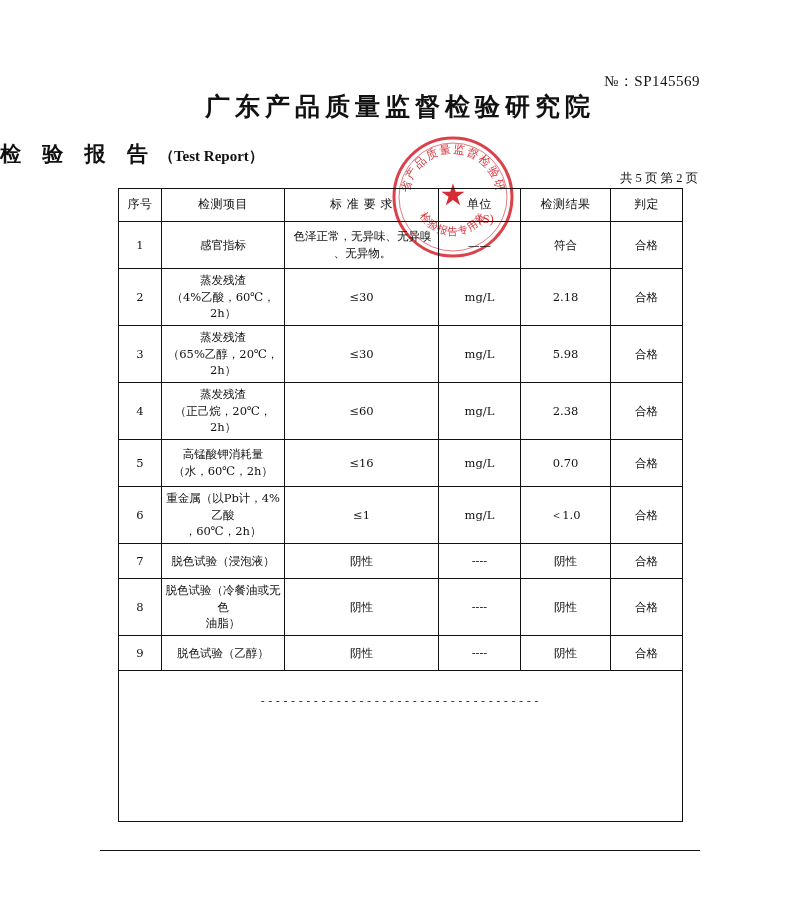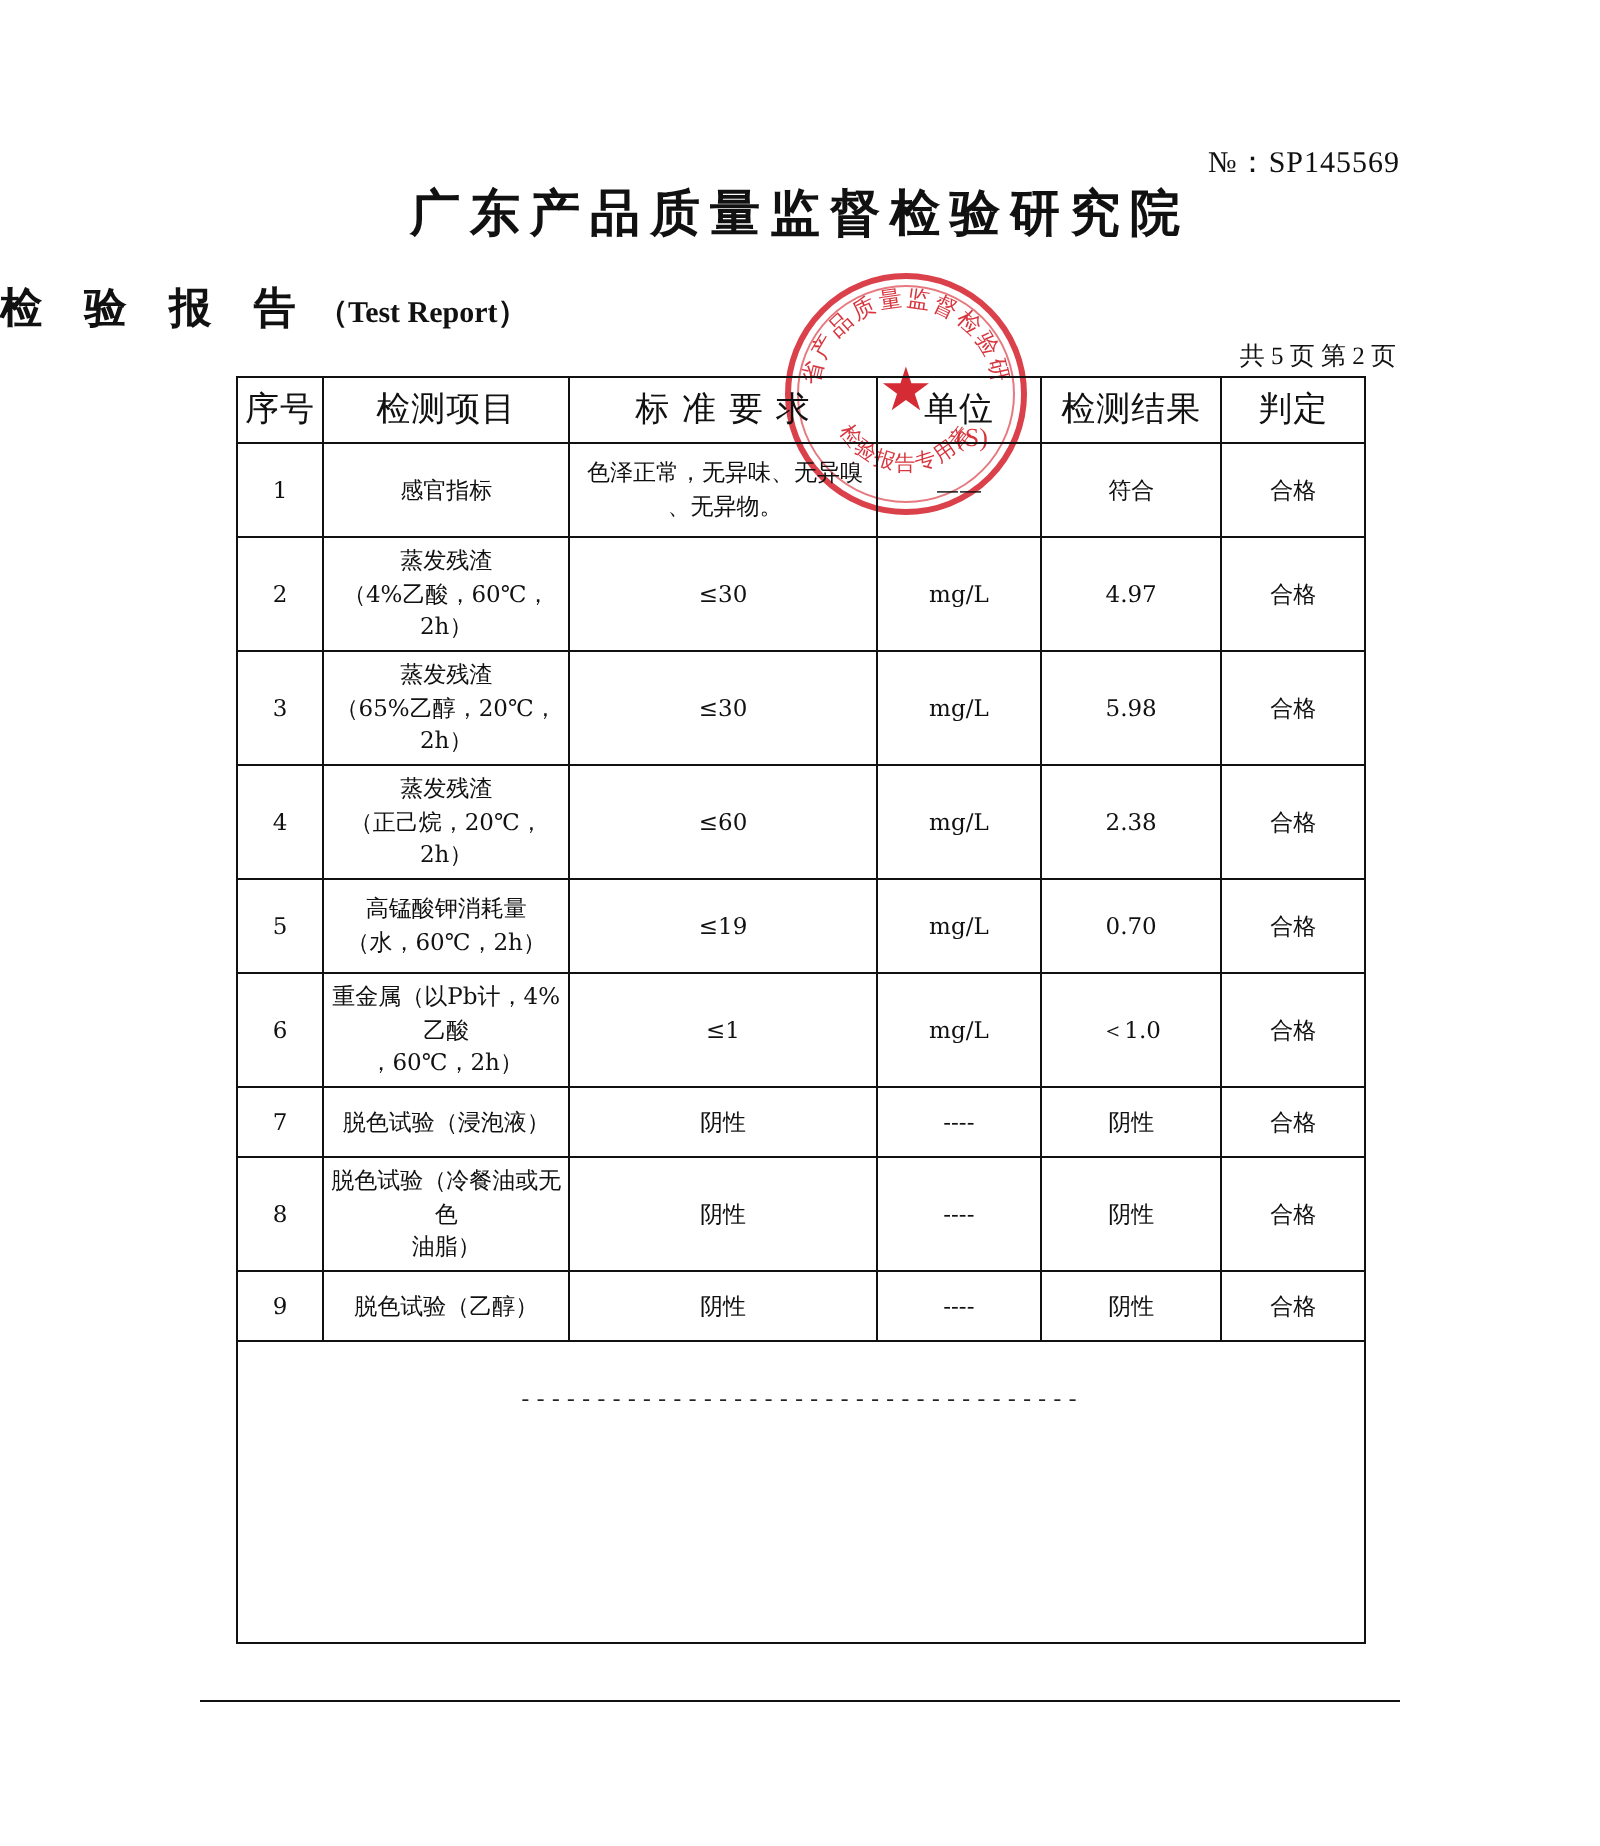--- a/index.html
+++ b/index.html
@@ -97,21 +97,21 @@
   table.report td, table.report th {
     border: 1px solid #111;
     text-align: center;
     vertical-align: middle;
     font-size: 11.5px;
     font-family: "DejaVu Serif", serif;
     padding: 3px 2px;
     line-height: 1.45;
   }
   table.report thead td {
-    font-size: 17px;
+    font-size: 12px;
     height: 26px;
     letter-spacing: 0.5px;
   }
   .c-no { width: 42px; }
   .c-item { width: 120px; }
   .c-req { width: 150px; }
   .c-unit { width: 80px; }
   .c-res { width: 88px; }
   .c-ver { width: 70px; }
 
@@ -237,21 +237,21 @@
         <td class="unit-cell">——</td>
         <td class="res-cell">符合</td>
         <td>合格</td>
       </tr>
 
       <tr class="row-tall">
         <td>2</td>
         <td class="item-two-lines">蒸发残渣<br>（4%乙酸，60℃，2h）</td>
         <td class="res-cell">≤30</td>
         <td class="unit-cell">mg/L</td>
-        <td class="res-cell">4.97</td>
+        <td class="res-cell">2.18</td>
         <td>合格</td>
       </tr>
 
       <tr class="row-tall">
         <td>3</td>
         <td class="item-two-lines">蒸发残渣<br>（65%乙醇，20℃，2h）</td>
         <td class="res-cell">≤30</td>
         <td class="unit-cell">mg/L</td>
         <td class="res-cell">5.98</td>
         <td>合格</td>
@@ -262,21 +262,21 @@
         <td class="item-two-lines">蒸发残渣<br>（正己烷，20℃，2h）</td>
         <td class="res-cell">≤60</td>
         <td class="unit-cell">mg/L</td>
         <td class="res-cell">2.38</td>
         <td>合格</td>
       </tr>
 
       <tr class="row-tall">
         <td>5</td>
         <td class="item-two-lines">高锰酸钾消耗量<br>（水，60℃，2h）</td>
-        <td class="res-cell">≤19</td>
+        <td class="res-cell">≤16</td>
         <td class="unit-cell">mg/L</td>
         <td class="res-cell">0.70</td>
         <td>合格</td>
       </tr>
 
       <tr class="row-tall">
         <td>6</td>
         <td class="item-two-lines">重金属（以Pb计，4%乙酸<br>，60℃，2h）</td>
         <td class="res-cell">≤1</td>
         <td class="unit-cell">mg/L</td>

